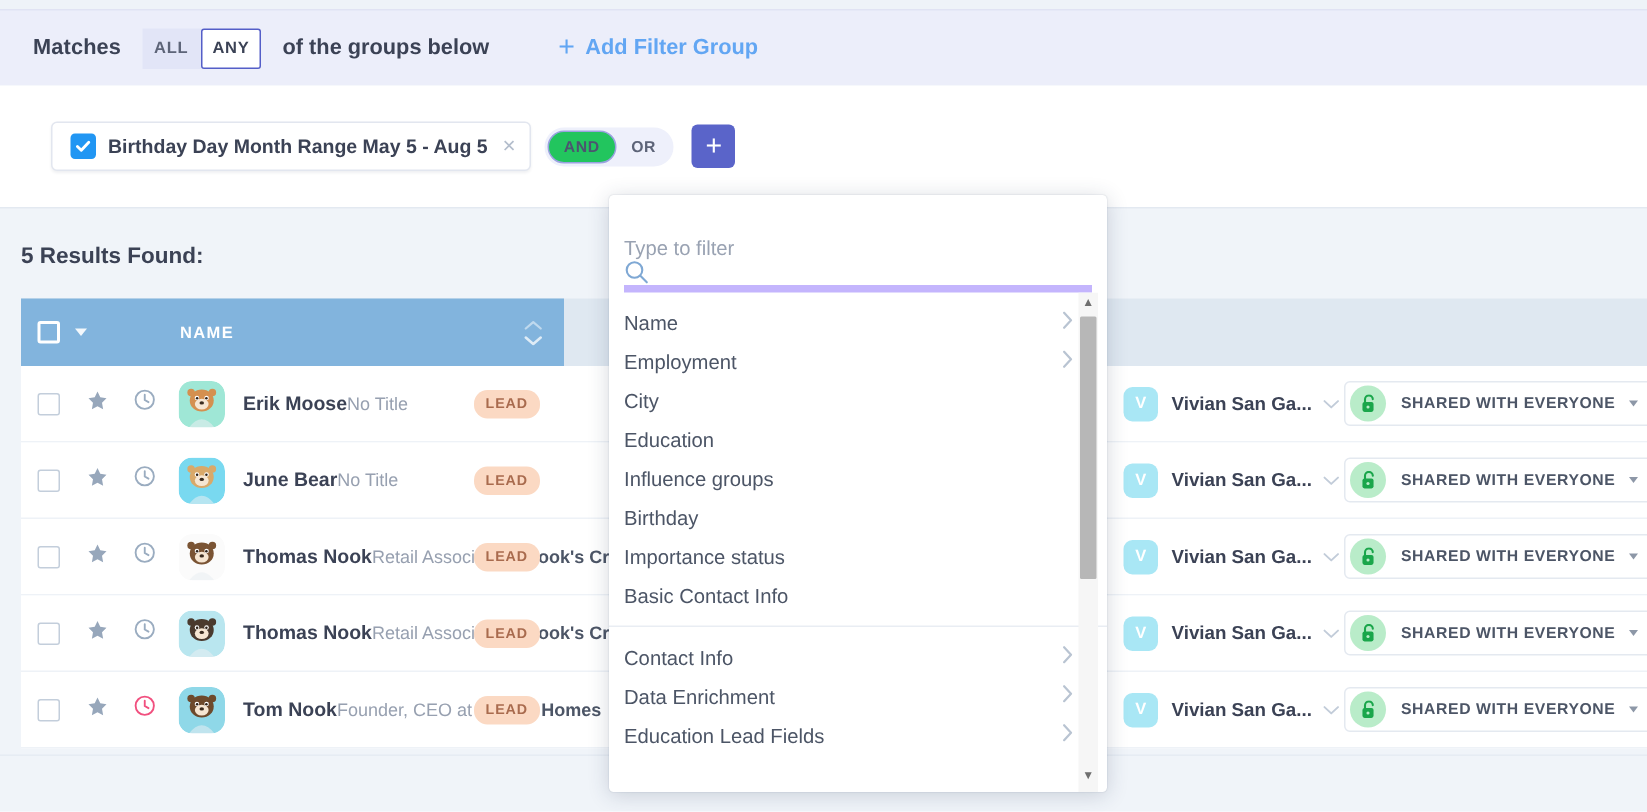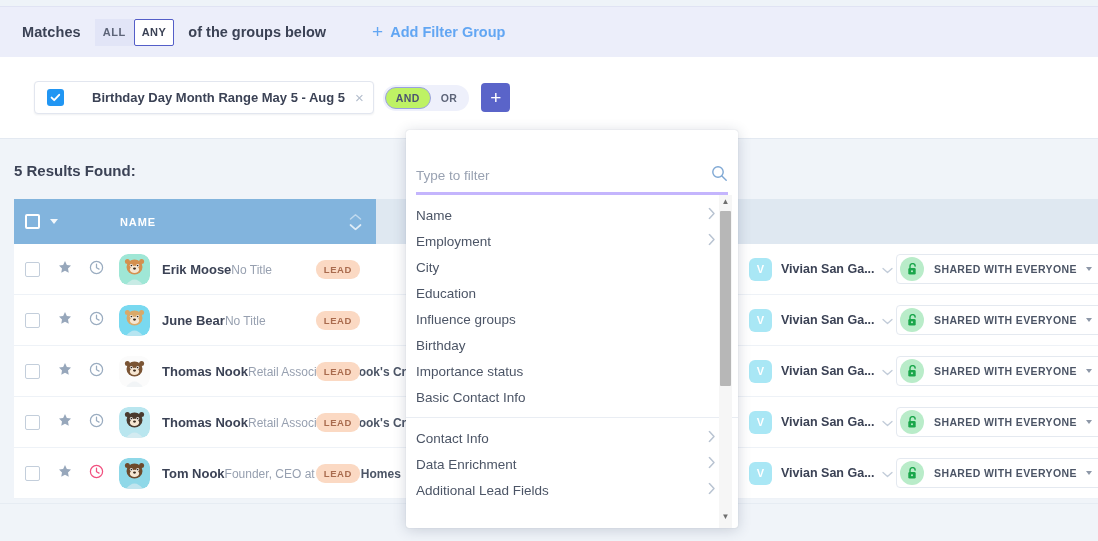--- a/index.html
+++ b/index.html
@@ -57,38 +57,38 @@
     background: #ffffff; border: 1px solid #e2e6ef; border-radius: 4px;
     box-shadow: 0 1px 2px rgba(30,40,70,.07);
   }
   .chk {
     width: 17px; height: 17px; border-radius: 3px; background: #2196f3;
     display: flex; align-items: center; justify-content: center;
     flex: none; cursor: pointer;
   }
   .chk svg { display: block; }
   .chip-text {
-    margin-left: 28px; font-size: 13px; font-weight: 700; color: #3b4255;
+    margin-left: 8px; font-size: 13px; font-weight: 700; color: #3b4255;
     white-space: nowrap; flex: 1;
   }
   .chip-x {
     margin-left: 10px; color: #b3bdcc; font-size: 15px; line-height: 1;
     cursor: pointer; font-weight: 300;
   }
   .andor {
     display: flex; align-items: center; height: 26px;
     background: #eef0fb; border-radius: 13px; margin-left: 9px; padding: 0 2px;
   }
   .andor .pill {
     display: flex; align-items: center; justify-content: center;
     height: 22px; padding: 0 10px; border-radius: 11px;
     font-size: 10.5px; font-weight: 600; letter-spacing: .4px; color: #5d6478;
     cursor: pointer;
   }
-  .andor .pill.on { background: #bef264; border: 1px solid #9aa2e0; color: #4c5470; }
+  .andor .pill.on { background: #22c55e; border: 1px solid #9aa2e0; color: #4c5470; }
   .addbtn {
     width: 29px; height: 29px; margin-left: 12px; border-radius: 4px;
     background: #5a64c9; color: #fff; font-size: 19px; font-weight: 300;
     display: flex; align-items: center; justify-content: center; cursor: pointer;
   }
 
   
   .results {
     position: absolute; left: 0; top: 138px; width: 1098px; height: 365px;
     background: #f0f4f9; border-top: 1px solid #e3e9f1;
@@ -181,22 +181,22 @@
 
   
   .dropdown {
     position: absolute; left: 406px; top: 130px; width: 332px; height: 398px;
     background: #ffffff; border-radius: 3px;
     box-shadow: 0 2px 14px rgba(40,55,85,.20), 0 0 1px rgba(40,55,85,.25);
     z-index: 40; display: flex; flex-direction: column;
   }
   .dd-search {
     margin: 28px 10px 0 10px; height: 37px;
-    border-bottom: 3px solid #c4b5fd;
-    display: flex; align-items: center;
+    border-bottom: 5px solid #c4b5fd;
+    display: flex; align-items: flex-start; flex-direction: column;
   }
   .dd-search input {
     flex: 1; border: none; outline: none; background: transparent;
     font-family: "Liberation Sans", sans-serif; font-size: 13.5px; color: #3b4255;
   }
   .dd-search input::placeholder { color: #99a2b2; }
   .dd-list { flex: 1; position: relative; overflow: hidden; padding-top: 7px; }
   .dd-item {
     display: flex; align-items: center; height: 26px;
     padding: 0 28px 0 10px; font-size: 13.5px; color: #4c5566; cursor: pointer;
@@ -577,21 +577,21 @@
                 <path d="M1.4 1 L6 6 L1.4 11" stroke="#b9c4d2" stroke-width="1.5" fill="none" stroke-linecap="round" stroke-linejoin="round"></path>
               </svg></span>
           </div>
           <div class="dd-item">
             <span>Data Enrichment</span>
             <span class="chev"><svg width="8" height="12" viewBox="0 0 8 12">
                 <path d="M1.4 1 L6 6 L1.4 11" stroke="#b9c4d2" stroke-width="1.5" fill="none" stroke-linecap="round" stroke-linejoin="round"></path>
               </svg></span>
           </div>
           <div class="dd-item">
-            <span>Additional Lead Fields</span>
+            <span>Education Lead Fields</span>
             <span class="chev"><svg width="8" height="12" viewBox="0 0 8 12">
                 <path d="M1.4 1 L6 6 L1.4 11" stroke="#b9c4d2" stroke-width="1.5" fill="none" stroke-linecap="round" stroke-linejoin="round"></path>
               </svg></span>
           </div>
         </div>
       <div class="dd-scroll">
         <span class="arw">▲</span>
         <span class="dd-thumb"></span>
         <span class="arw bot">▼</span>
       </div>

